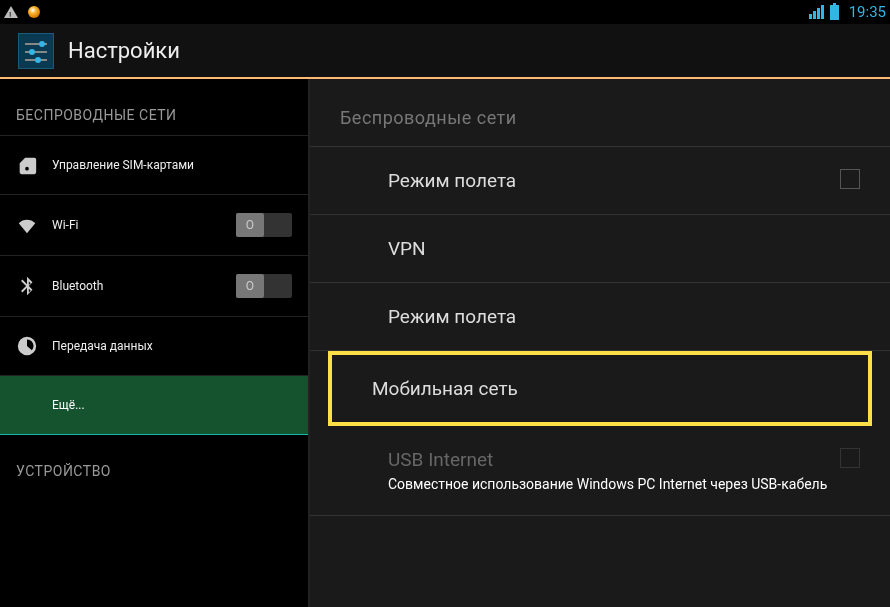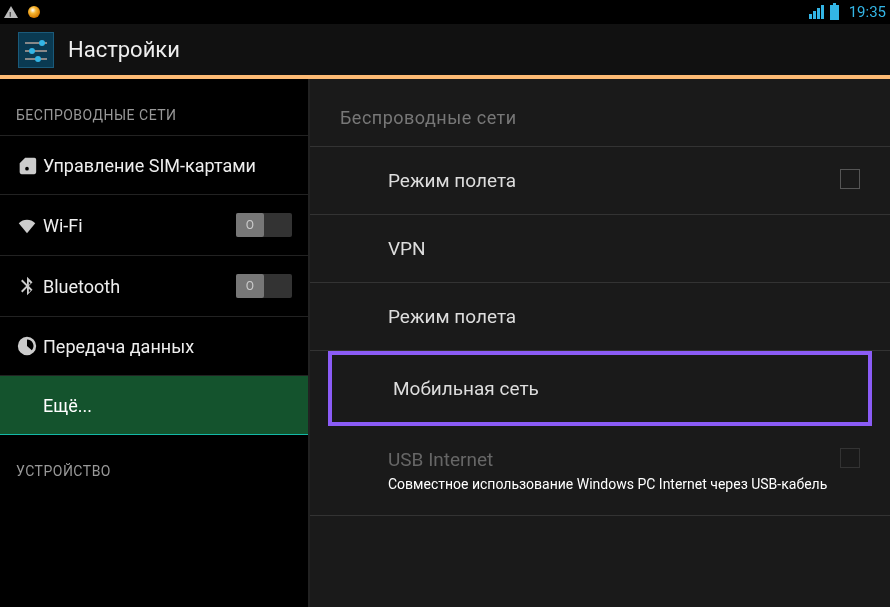--- a/index.html
+++ b/index.html
@@ -89,21 +89,21 @@
       color: #33b5e5;
       font-size: 15px;
       margin-left: 4px;
     }
     .app-header {
       height: 55px;
       background: #111;
       display: flex;
       align-items: center;
       padding-left: 18px;
-      border-bottom: 4px solid #fdba74;
+      border-bottom: 2px solid #fdba74;
     }
     .settings-icon {
       width: 36px;
       height: 36px;
       background: #0a3a52;
       border: 1px solid #1a5a7a;
       position: relative;
       margin-right: 14px;
     }
     .slider-line {
@@ -157,22 +157,22 @@
       font-size: 18px;
       padding: 28px 30px 18px 30px;
       border-bottom: 1px solid #333;
     }
     .sidebar-item {
       display: flex;
       align-items: center;
       padding: 18px 16px;
       border-top: 1px solid #222;
       color: #eee;
-      font-size: 18px;
-      gap: 5px;
+      font-size: 12px;
+      gap: 14px;
       position: relative;
     }
     .sidebar-item.selected {
       background: #14532d;
       color: #fff;
     }
     .sidebar-item .icon {
       width: 22px;
       height: 22px;
       flex-shrink: 0;
@@ -215,22 +215,22 @@
       border-bottom: 1px solid #333;
       color: #ddd;
       font-size: 19px;
       position: relative;
     }
     .content-item.disabled {
       color: #666;
     }
     .content-item.highlighted {
       margin: 0 18px;
-      border: 4px solid #8b5cf6;
-      padding-left: 61px;
+      border: 4px solid #fde047;
+      padding-left: 40px;
     }
     .content-item .item-text {
       flex: 1;
     }
     .content-item .secondary {
       font-size: 14px;
       color: #ffffff;
       margin-top: 4px;
       line-height: 1.3;
     }

